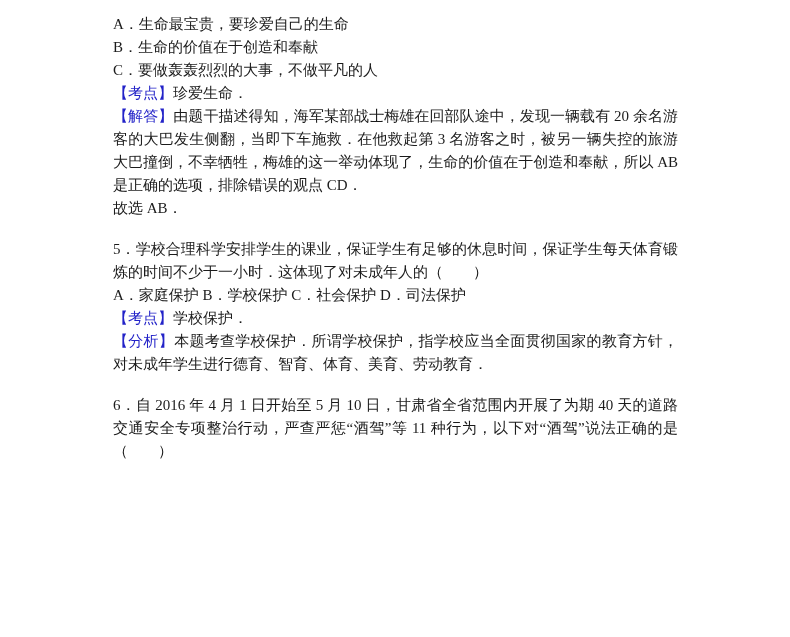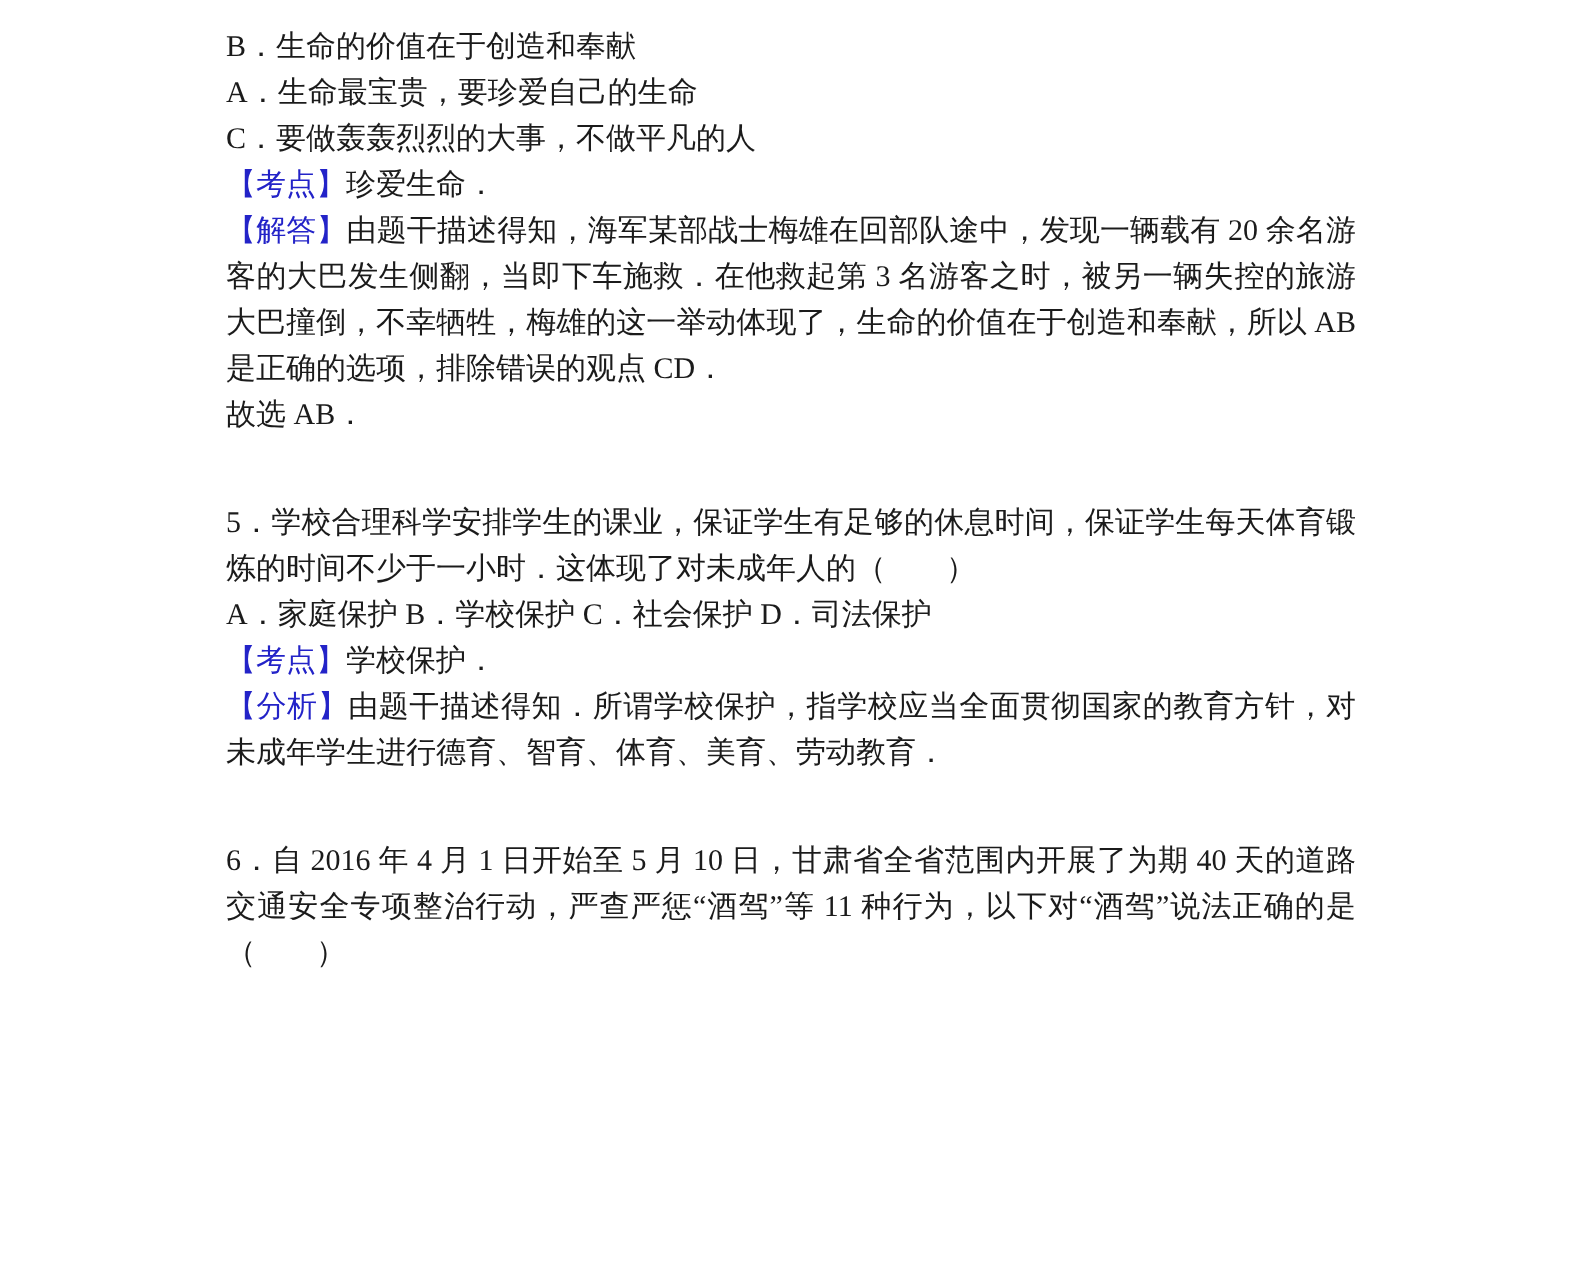--- a/index.html
+++ b/index.html
@@ -26,47 +26,47 @@
     margin: 0;
     text-align: justify;
   }
   p.line {
     text-align: left;
   }
   .lbl {
     color: var(--label-blue, #2323c8);
   }
   .block.q {
-    margin-top: 31px;
+    margin-top: 18px;
   }
   .sq {
     text-decoration: underline wavy var(--squiggle-red, #cc2222);
     text-decoration-thickness: 1px;
     text-underline-offset: 3px;
   }
 </style>
 </head>
 <body>
 
 <div class="page">
 
   <section class="block">
+    <p class="line">A．生命最宝贵，要珍爱自己的生命</p>
     <p class="line">B．生命的价值在于创造和奉献</p>
-    <p class="line">A．生命最宝贵，要珍爱自己的生命</p>
     <p class="line">C．要做轰轰烈烈的大事，不做平凡的人</p>
     <p class="line"><span class="lbl">【考点】</span><span>珍爱生命．</span></p>
     <p class="para"><span class="lbl">【解答】</span><span>由题干描述得知，海军某部战士梅雄在回部队途中，发现一辆载有 20 余名游客的大巴发生侧翻，当即下车施救．在他救起第 3 名游客之时，被另一辆失控的旅游大巴撞倒，不幸牺牲，梅雄的这一举动体现了，生命的价值在于创造和奉献，所以 AB 是正确的选项，排除错误的观点 CD．</span></p>
     <p class="line">故选 AB．</p>
   </section>
 
   <section class="block q">
     <p class="para">5．学校合理科学安排学生的课业，保证学生有足够的休息时间，保证学生每天体育锻炼的时间不少于一小时．这体现了对未成年人的（　　）</p>
     <p class="line">A．家庭保护 B．学校保护 C．社会保护 D．司法保护</p>
     <p class="line"><span class="lbl">【考点】</span><span>学校保护．</span></p>
-    <p class="para"><span class="lbl">【分析】</span><span>由题干描述得知．所谓学校保护，指学校应当全面贯彻国家的教育方针，对未成年学生进行德育、智育、体育、美育、劳动教育．</span></p>
+    <p class="para"><span class="lbl">【分析】</span><span>本题考查学校保护．所谓学校保护，指学校应当全面贯彻国家的教育方针，对未成年学生进行德育、智育、体育、美育、劳动教育．</span></p>
   </section>
 
   <section class="block q">
     <p class="para">6．自 2016 年 4 月 1 日开始至 5 月 10 日，甘肃省全省范围内开展了为期 40 天的道路交通安全专项整治行动，严查严惩“酒驾”等 11 种行为，以下对“酒驾”说法正确的是（　　）</p>
 
   </section>
 
 </div>
 
 </body></html>

